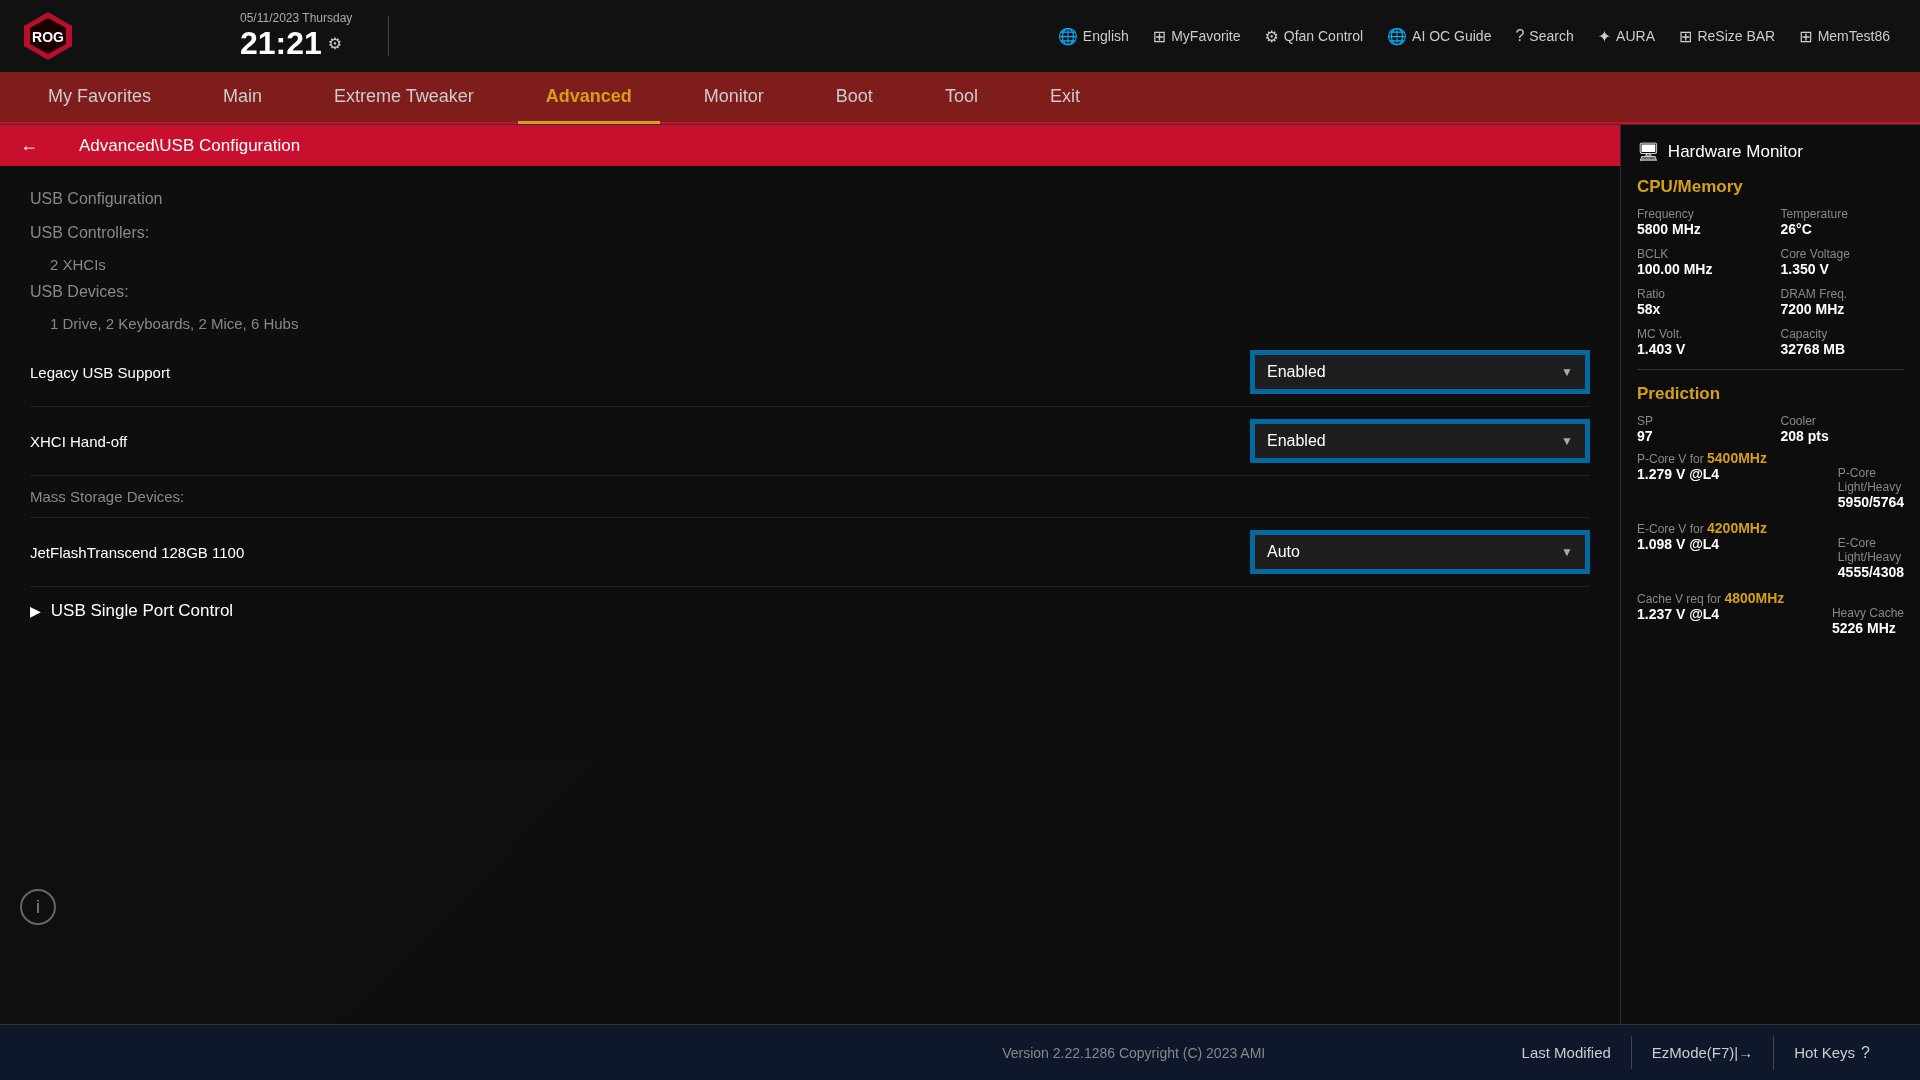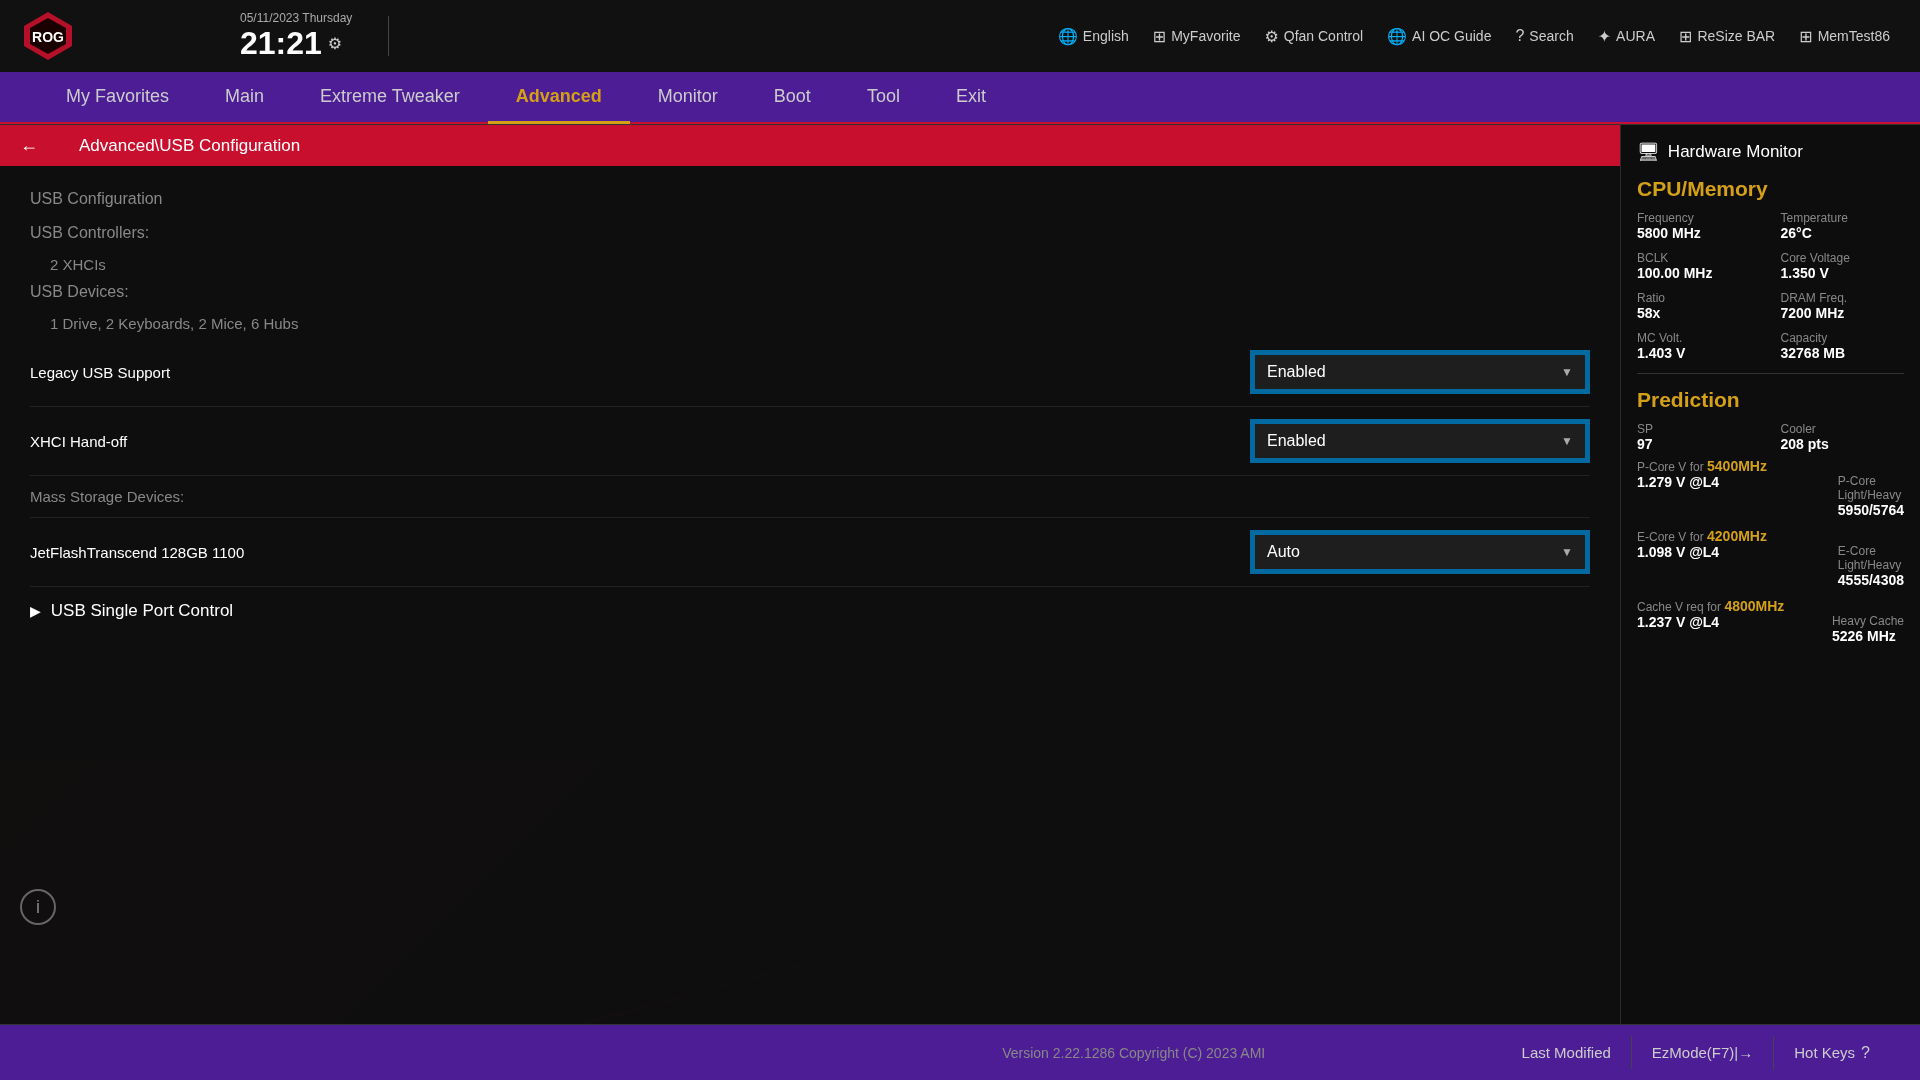--- a/index.html
+++ b/index.html
@@ -130,24 +130,24 @@
       white-space: nowrap;
     }
     .tool-icon {
       font-size: 16px;
     }
 
     
     .navbar {
       display: flex;
       align-items: center;
-      background: #4c1d95;
+      background: #7f1d1d;
       height: 52px;
-      padding: 0 38px;
-      gap: 0;
+      padding: 0 20px;
+      gap: 16px;
       border-bottom: 2px solid #c8102e;
     }
     .nav-item {
       padding: 0 28px;
       height: 52px;
       display: flex;
       align-items: center;
       font-size: 18px;
       cursor: pointer;
       color: #ccc;
@@ -272,21 +272,21 @@
       color: #fff;
       margin-bottom: 14px;
       display: flex;
       align-items: center;
       gap: 8px;
     }
     .monitor-icon {
       font-size: 18px;
     }
     .section-title-gold {
-      font-size: 21px;
+      font-size: 17px;
       color: #d4a017;
       margin: 14px 0 10px 0;
       font-weight: 600;
     }
     .stat-grid {
       display: grid;
       grid-template-columns: 1fr 1fr;
       gap: 10px 20px;
       margin-bottom: 6px;
     }
@@ -344,21 +344,21 @@
       font-size: 18px;
       cursor: pointer;
     }
 
     
     .footer {
       position: absolute;
       bottom: 0;
       width: 100%;
       height: 56px;
-      background: #4c1d95;
+      background: #0f172a;
       border-top: 1px solid #333;
       display: flex;
       align-items: center;
       justify-content: space-between;
       padding: 0 30px;
       z-index: 10;
     }
     .footer-center {
       font-size: 14px;
       color: #888;

